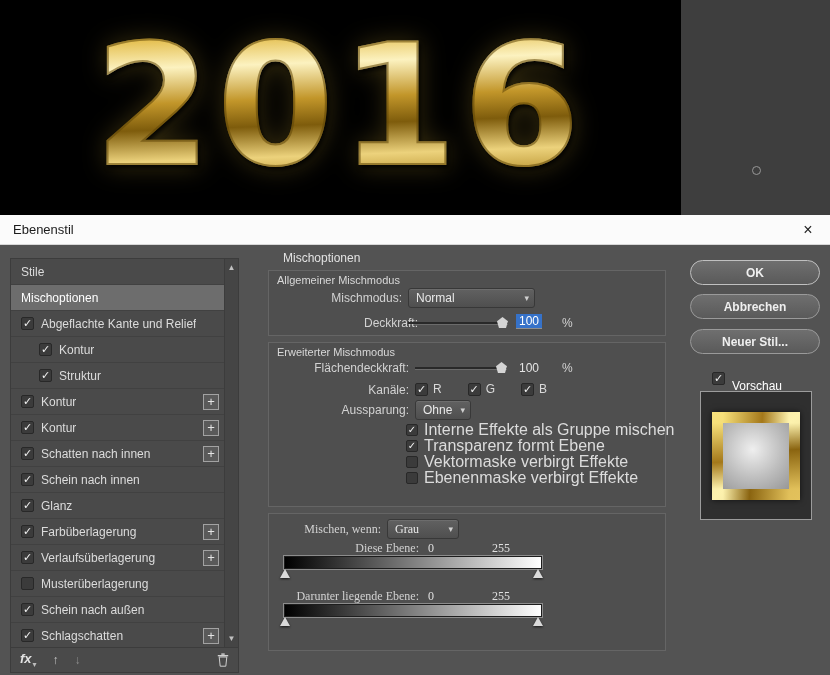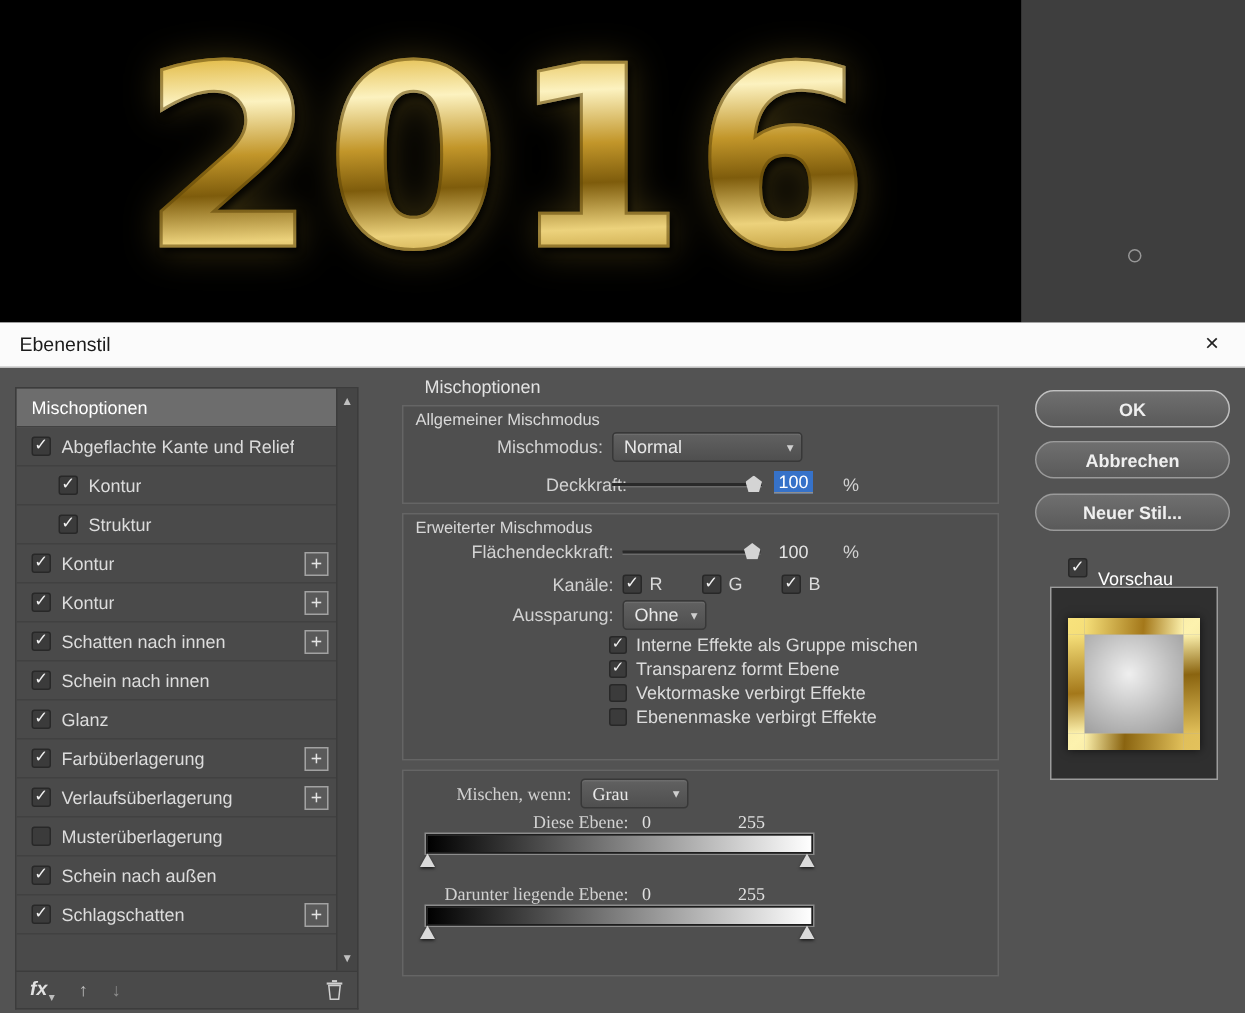--- a/index.html
+++ b/index.html
@@ -64,21 +64,21 @@
   .slider { position:absolute; top:3px; height:14px; }
   .slider .track { position:absolute; left:0; right:0; top:6px; height:2px; background:#292929; box-shadow:0 1px 0 rgba(255,255,255,0.16); }
   .slider .handle { position:absolute; right:0; top:1px; width:11px; height:11px; background:#d4d4d4;
                     clip-path:polygon(50% 0,100% 38%,82% 100%,18% 100%,0 38%); }
   .chans { position:absolute; left:146px; top:2px; display:flex; gap:26px; }
   .chan { display:flex; align-items:center; }
   .chan .cb { margin-right:5px; }
   .adv-options { position:absolute; left:137px; top:79px; }
   .opt-row { display:flex; align-items:center; height:16px; }
   .opt-row .cb { width:12px; height:12px; font-size:10px; line-height:10px; margin-right:6px; }
-  .opt-label { font-size:12px; color:#dcdcdc; white-space:nowrap; }
+  .opt-label { font-size:16px; color:#dcdcdc; white-space:nowrap; }
   .bif-label { position:absolute; width:150px; left:0; text-align:right; color:#d2d2d2; white-space:nowrap; }
   .bif-min { position:absolute; left:150px; width:24px; text-align:center; color:#e0e0e0; }
   .bif-max { position:absolute; left:212px; width:40px; text-align:center; color:#e0e0e0; }
   .gbar { position:absolute; left:15px; width:258px; height:13px; background:linear-gradient(to right,#000,#fff);
           border:1px solid #1d1d1d; box-shadow:0 0 0 1px #8c8c8c; }
   .tri { position:absolute; width:0; height:0; border-left:5px solid transparent; border-right:5px solid transparent;
          border-bottom:9px solid #dadada; filter:drop-shadow(0 1px 1px rgba(0,0,0,0.7)); }
 
   
   .btn { position:absolute; left:690px; width:130px; height:25px; border-radius:13px;
@@ -111,20 +111,23 @@
   <div class="dialog" data-name="layer-style-dialog">
     <div class="titlebar" data-name="dialog-titlebar">
       <span data-name="dialog-title">Ebenenstil</span>
       <span class="close" data-name="close-icon">×</span>
     </div>
 
     <div class="dlg-body" data-name="dialog-body">
 
       <div class="style-list" data-name="style-list">
         <div class="list-items" data-name="style-list-items">
+            <div class="sb-row" data-name="sidebar-item">
+              <span class="sb-label" data-name="sidebar-item-label">Stile</span>
+            </div>
             <div class="sb-row selected" data-name="sidebar-item">
               <span class="sb-label" data-name="sidebar-item-label">Mischoptionen</span>
             </div>
             <div class="sb-row" data-name="sidebar-item">
               <span class="cb on" data-name="style-checkbox">✓</span>
               <span class="sb-label" data-name="sidebar-item-label">Abgeflachte Kante und Relief</span>
             </div>
             <div class="sb-row indent" data-name="sidebar-item">
               <span class="cb on" data-name="style-checkbox">✓</span>
               <span class="sb-label" data-name="sidebar-item-label">Kontur</span>

